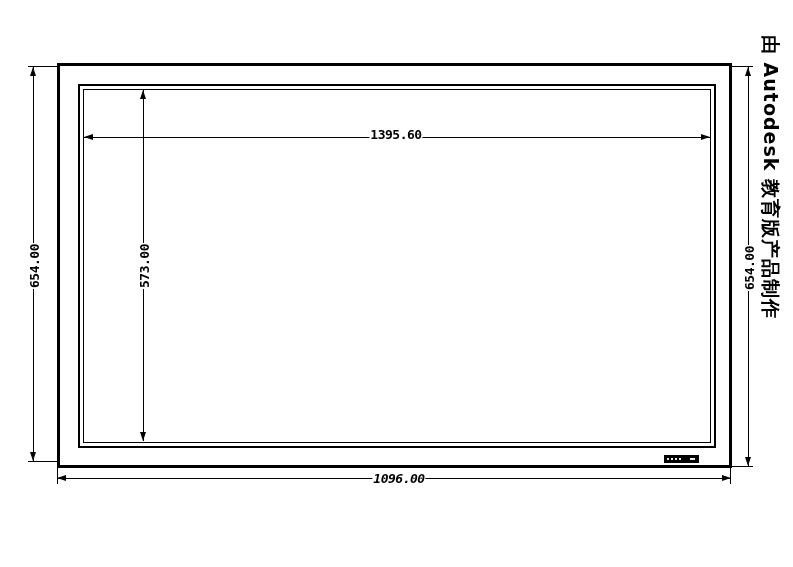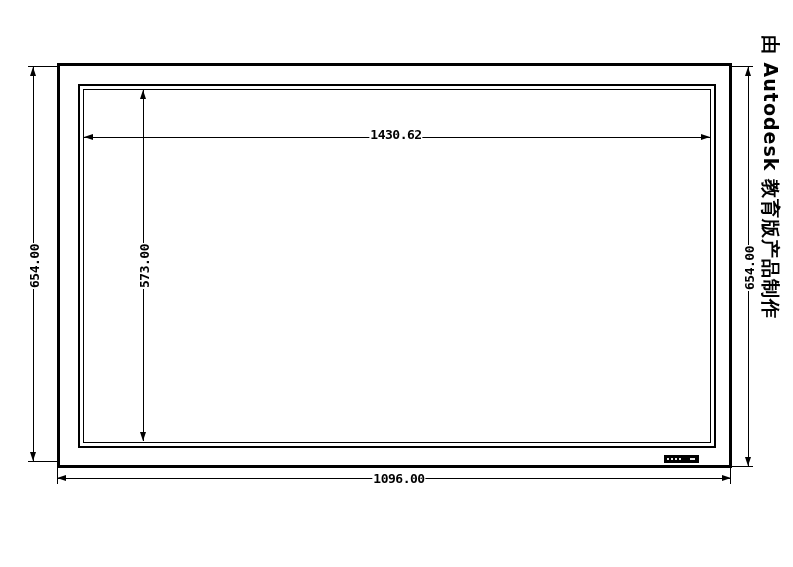--- a/index.html
+++ b/index.html
@@ -47,21 +47,21 @@
     <span class="dot" style="left:3px"></span>
     <span class="dot" style="left:7px"></span>
     <span class="dot" style="left:11px"></span>
     <span class="dot" style="left:15px"></span>
     <span class="dash" style="left:26px"></span>
   </div>
 
   <div class="ln" style="left:84px; top:137px; width:626px; height:1px;"></div>
   <div class="arr arr-left" style="left:84px;  top:134px;"></div>
   <div class="arr arr-right" style="left:701px; top:134px;"></div>
-  <div class="dimtext h-center" style="left:396px; top:134px;">1430.62</div>
+  <div class="dimtext h-center" style="left:396px; top:134px;">1395.60</div>
 
   <div class="ln" style="left:143px; top:90px; width:1px; height:351px;"></div>
   <div class="arr arr-up" style="left:140px; top:90px;"></div>
   <div class="arr arr-down" style="left:140px; top:432px;"></div>
   <div class="dimtext v-center" style="left:144px; top:266px;">573.00</div>
 
   <div class="ln" style="left:28px; top:66px;  width:30px; height:1px;"></div>
   <div class="ln" style="left:28px; top:461px; width:30px; height:1px;"></div>
   <div class="ln" style="left:33px; top:66px; width:1px; height:396px;"></div>
   <div class="arr arr-up" style="left:30px; top:67px;"></div>
@@ -73,17 +73,17 @@
   <div class="ln" style="left:748px; top:66px; width:1px; height:401px;"></div>
   <div class="arr arr-up" style="left:745px; top:67px;"></div>
   <div class="arr arr-down" style="left:745px; top:457px;"></div>
   <div class="dimtext v-center" style="left:749px; top:268px;">654.00</div>
 
   <div class="ln" style="left:57px;  top:467px; width:1px; height:17px;"></div>
   <div class="ln" style="left:730px; top:467px; width:1px; height:17px;"></div>
   <div class="ln" style="left:57px; top:478px; width:674px; height:1px;"></div>
   <div class="arr arr-left" style="left:57px;  top:475px;"></div>
   <div class="arr arr-right" style="left:722px; top:475px;"></div>
-  <div class="dimtext h-center" style="left:399px; top:478px;">1096.00</div>
+  <div class="dimtext h-center" style="left:399px; top:478px;font-style:italic;">1096.00</div>
 
   <div id="watermark">由 Autodesk 教育版产品制作</div>
 
 </div>
 
 </body></html>

